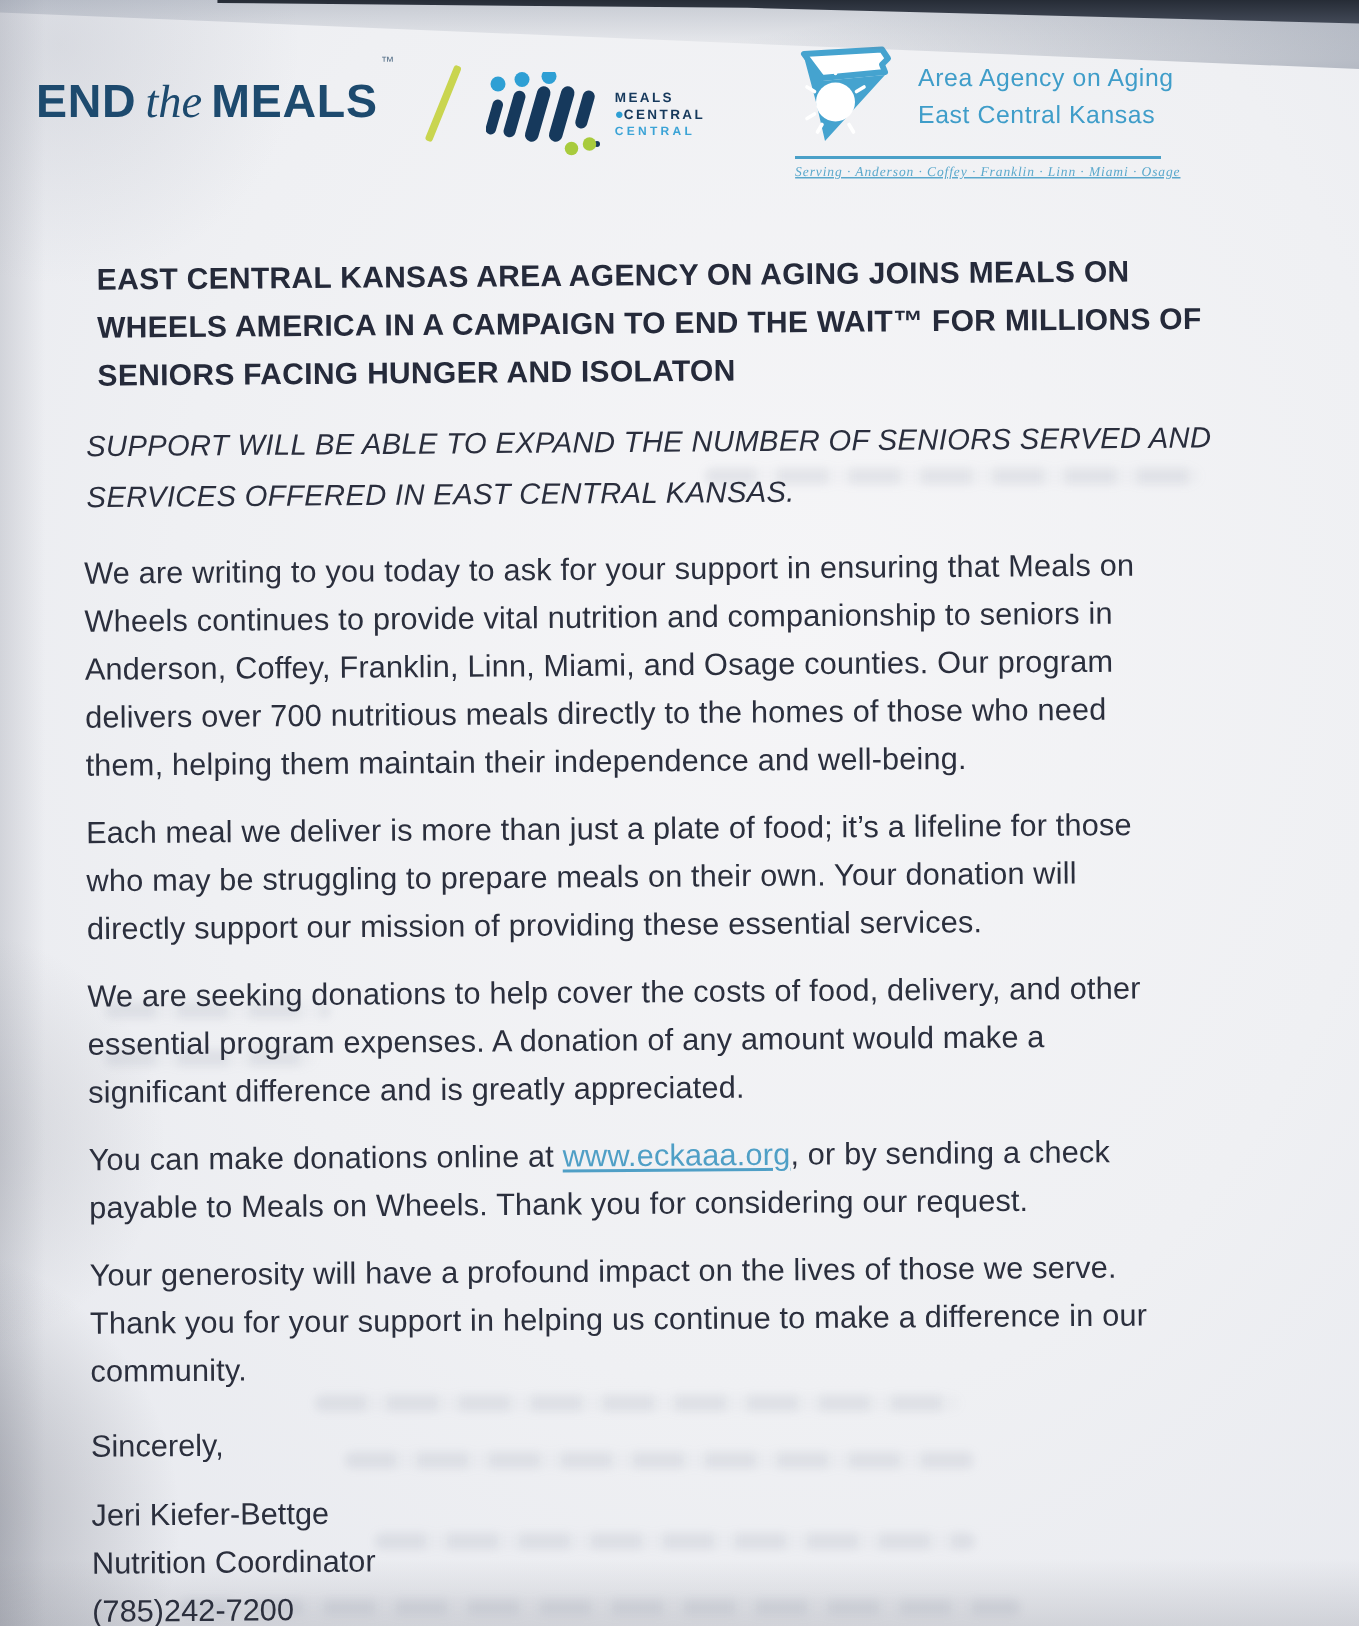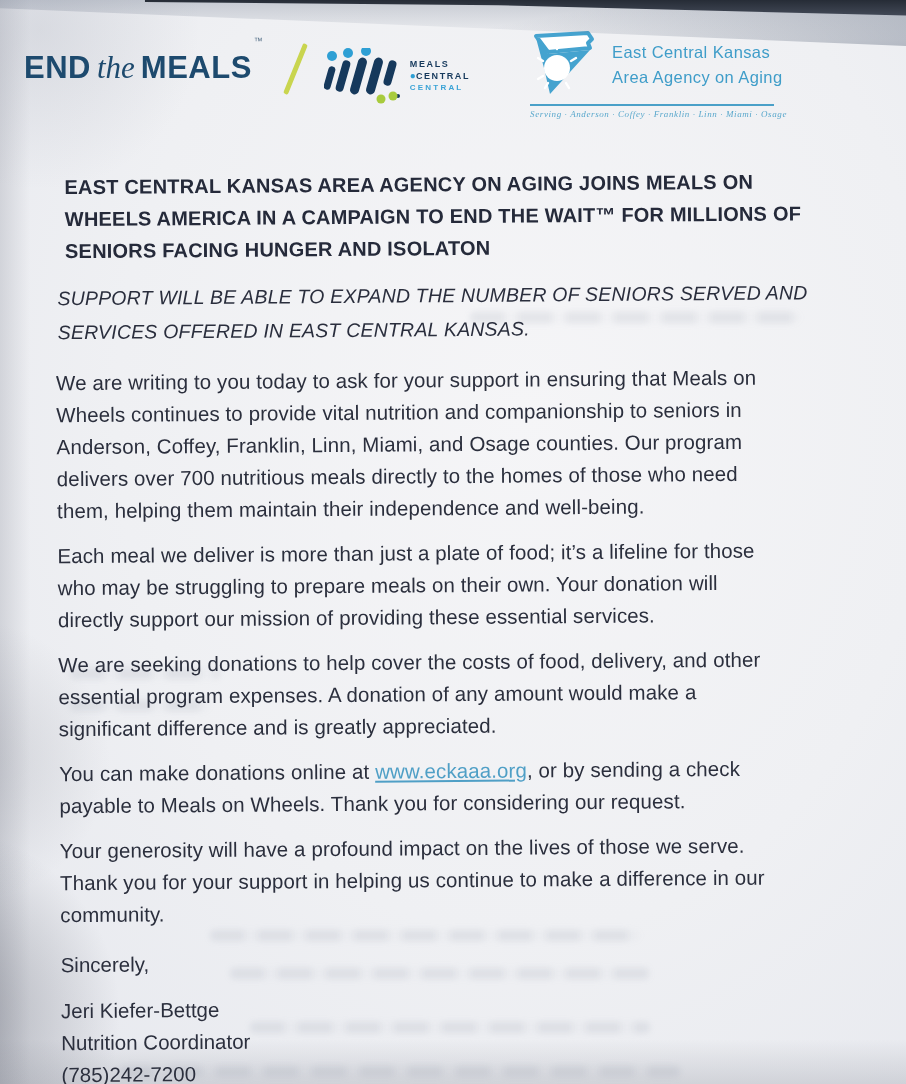--- a/index.html
+++ b/index.html
@@ -42,21 +42,21 @@
   .etw .tm{font-size:9px;vertical-align:top;position:relative;top:-14px;margin-left:2px;color:#58728a;}
   .slash{width:5px;height:54px;background:#c9d54f;transform:rotate(22deg);margin:2px 26px 0 30px;border-radius:2px;}
   .mow{display:flex;align-items:center;margin-top:8px;justify-content:flex-end;}
   .mow-text{margin-left:8px;color:#16395c;font-weight:700;font-size:9px;letter-spacing:1.6px;line-height:11px;}
   .mow-text .dot{color:#2e9fd4;font-size:10px;letter-spacing:0;}
   .mow-text .america{color:#3ba3d6;letter-spacing:2.2px;font-size:8px;}
   .eck{display:flex;flex-direction:column;margin-left:60px;margin-top:-12px;}
   .eck-row{display:flex;align-items:center;}
   .eck-name{margin-left:10px;color:#3f9dc9;font-size:16.5px;line-height:25px;letter-spacing:.4px;}
   .eck-rule{height:2px;background:#4aa0c8;width:244px;margin:2px 0 3px 0;}
-  .eck-tagline{font-family:"Liberation Serif",serif;font-style:italic;font-size:9px;color:#4aa0c8;letter-spacing:.6px;opacity:.9;white-space:nowrap;}
+  .eck-tagline{font-family:"Liberation Serif",serif;font-style:italic;font-size:9px;color:#4aa0c8;letter-spacing:.6px;opacity:.9;white-space:nowrap;text-decoration:underline;}
   
   .letter{
     position:absolute;top:168px;left:58px;right:42px;z-index:2;
     transform:rotate(-0.45deg);
     color:#2b2f3d;
   }
   .pre{white-space:pre-line;}
   .heading{
     font-weight:700;font-size:20px;line-height:32px;letter-spacing:.2px;
     color:#252a3a;margin:0 0 14px 10px;
@@ -135,22 +135,22 @@
         <g stroke="#ffffff" stroke-width="2.4" stroke-linecap="round">
           <line x1="27" y1="21" x2="27" y2="16"></line>
           <line x1="13" y1="33" x2="8" y2="30"></line>
           <line x1="13" y1="48" x2="8" y2="51"></line>
           <line x1="18" y1="55" x2="15" y2="60"></line>
           <line x1="36" y1="55" x2="39" y2="60"></line>
           <line x1="41" y1="33" x2="46" y2="30"></line>
         </g>
       </svg>
       <div class="eck-name">
+        <div>Area Agency on Aging</div>
         <div>East Central Kansas</div>
-        <div>Area Agency on Aging</div>
       </div>
     </div>
     <div class="eck-rule"></div>
     <div class="eck-tagline">Serving · Anderson · Coffey · Franklin · Linn · Miami · Osage</div>
   </div>
 </div>
 
 <div class="letter">
 
   <h1 class="heading pre">EAST CENTRAL KANSAS AREA AGENCY ON AGING JOINS MEALS ON

